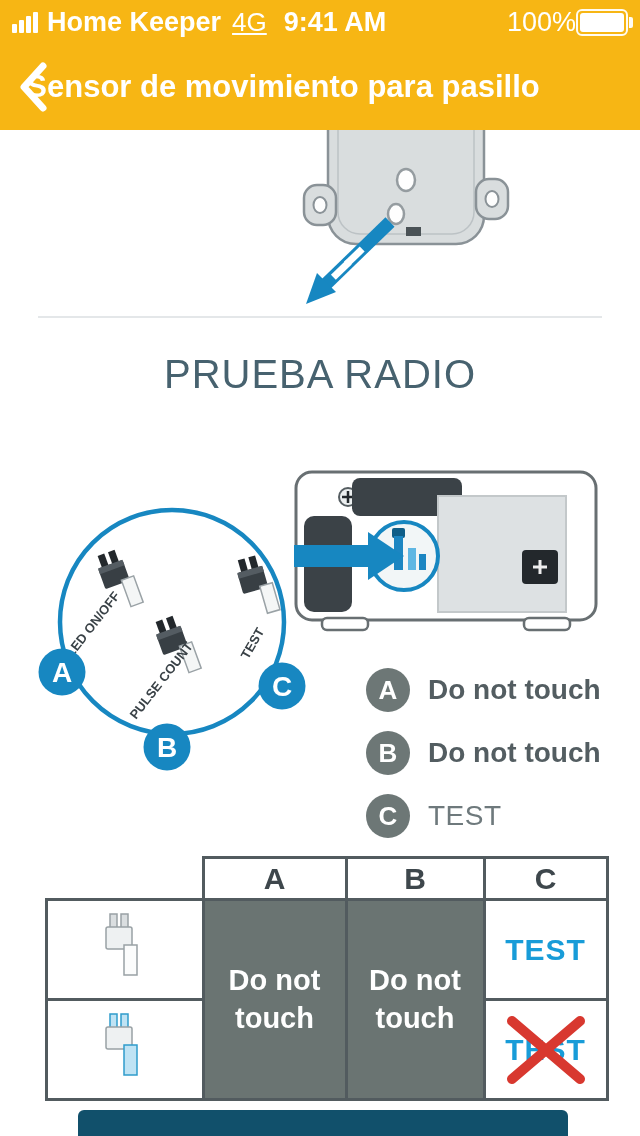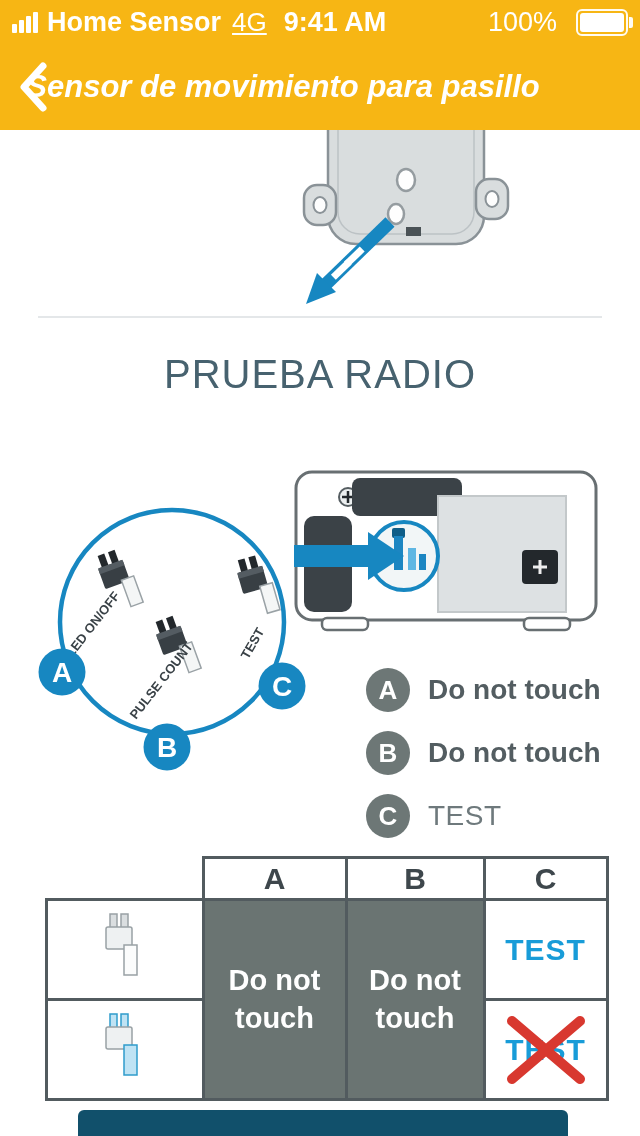--- a/index.html
+++ b/index.html
@@ -10,25 +10,25 @@
   
   .app-header{position:absolute;left:0;top:0;width:640px;height:130px;background:#F7B614;}
   .status-bar{position:absolute;left:0;top:0;width:640px;height:44px;display:flex;align-items:center;
       padding:0 12px;box-sizing:border-box;color:#fff;}
   .sig{display:flex;align-items:flex-end;gap:2px;margin-right:9px;}
   .sig i{display:block;width:5px;background:#fff;border-radius:1px;}
   .carrier{font-size:27px;font-weight:600;}
   .network{font-size:26px;font-weight:400;margin-left:11px;text-decoration:underline;}
   .time{font-size:27px;font-weight:700;margin-left:17px;}
   .sb-spacer{flex:1;}
-  .batt-pct{font-size:27px;font-weight:400;margin-right:19px;}
+  .batt-pct{font-size:27px;font-weight:400;margin-right:0;}
   .battery{position:relative;width:48px;height:23px;border:2px solid rgba(255,255,255,.95);border-radius:6px;}
   .battery .fill{position:absolute;left:2px;top:2px;right:2px;bottom:2px;background:#fff;border-radius:3px;}
   .battery .nub{position:absolute;right:-7px;top:6px;width:4px;height:11px;background:rgba(255,255,255,.95);border-radius:0 2px 2px 0;}
-  .nav-bar{position:absolute;left:0;top:44px;width:514px;height:86px;font-style:italic;}
+  .nav-bar{position:absolute;left:0;top:44px;width:514px;height:86px;}
   .back-btn{position:absolute;left:16px;top:17px;width:34px;height:52px;background:none;border:none;padding:0;cursor:pointer;}
   .nav-title{position:absolute;left:58px;right:6px;top:0;height:86px;display:flex;align-items:center;justify-content:center;
       color:#fff;font-size:31px;font-weight:700;white-space:nowrap;}
 
   
   .content{position:absolute;left:0;top:130px;width:640px;height:1006px;background:#fff;}
   .wallmount{position:absolute;left:292px;top:0;}
   .divider{position:absolute;left:38px;top:186px;width:564px;height:2px;background:#E4E7E9;}
   .heading{position:absolute;left:0;top:222px;width:640px;text-align:center;font-size:40px;font-weight:400;
       color:#47626F;letter-spacing:1px;}
@@ -68,21 +68,21 @@
 
 <div class="app-header">
 
   <div class="status-bar">
     <span class="sig">
       <i style="height:9px"></i>
         <i style="height:13px"></i>
         <i style="height:17px"></i>
         <i style="height:21px"></i>
     </span>
-    <span class="carrier">Home Sensor</span>
+    <span class="carrier">Home Keeper</span>
     <span class="network">4G</span>
     <span class="time">9:41 AM</span>
     <span class="sb-spacer"></span>
     <span class="batt-pct">100%</span>
     <span class="battery">
       <span class="fill"></span>
         <span class="nub"></span>
     </span>
   </div>
 

